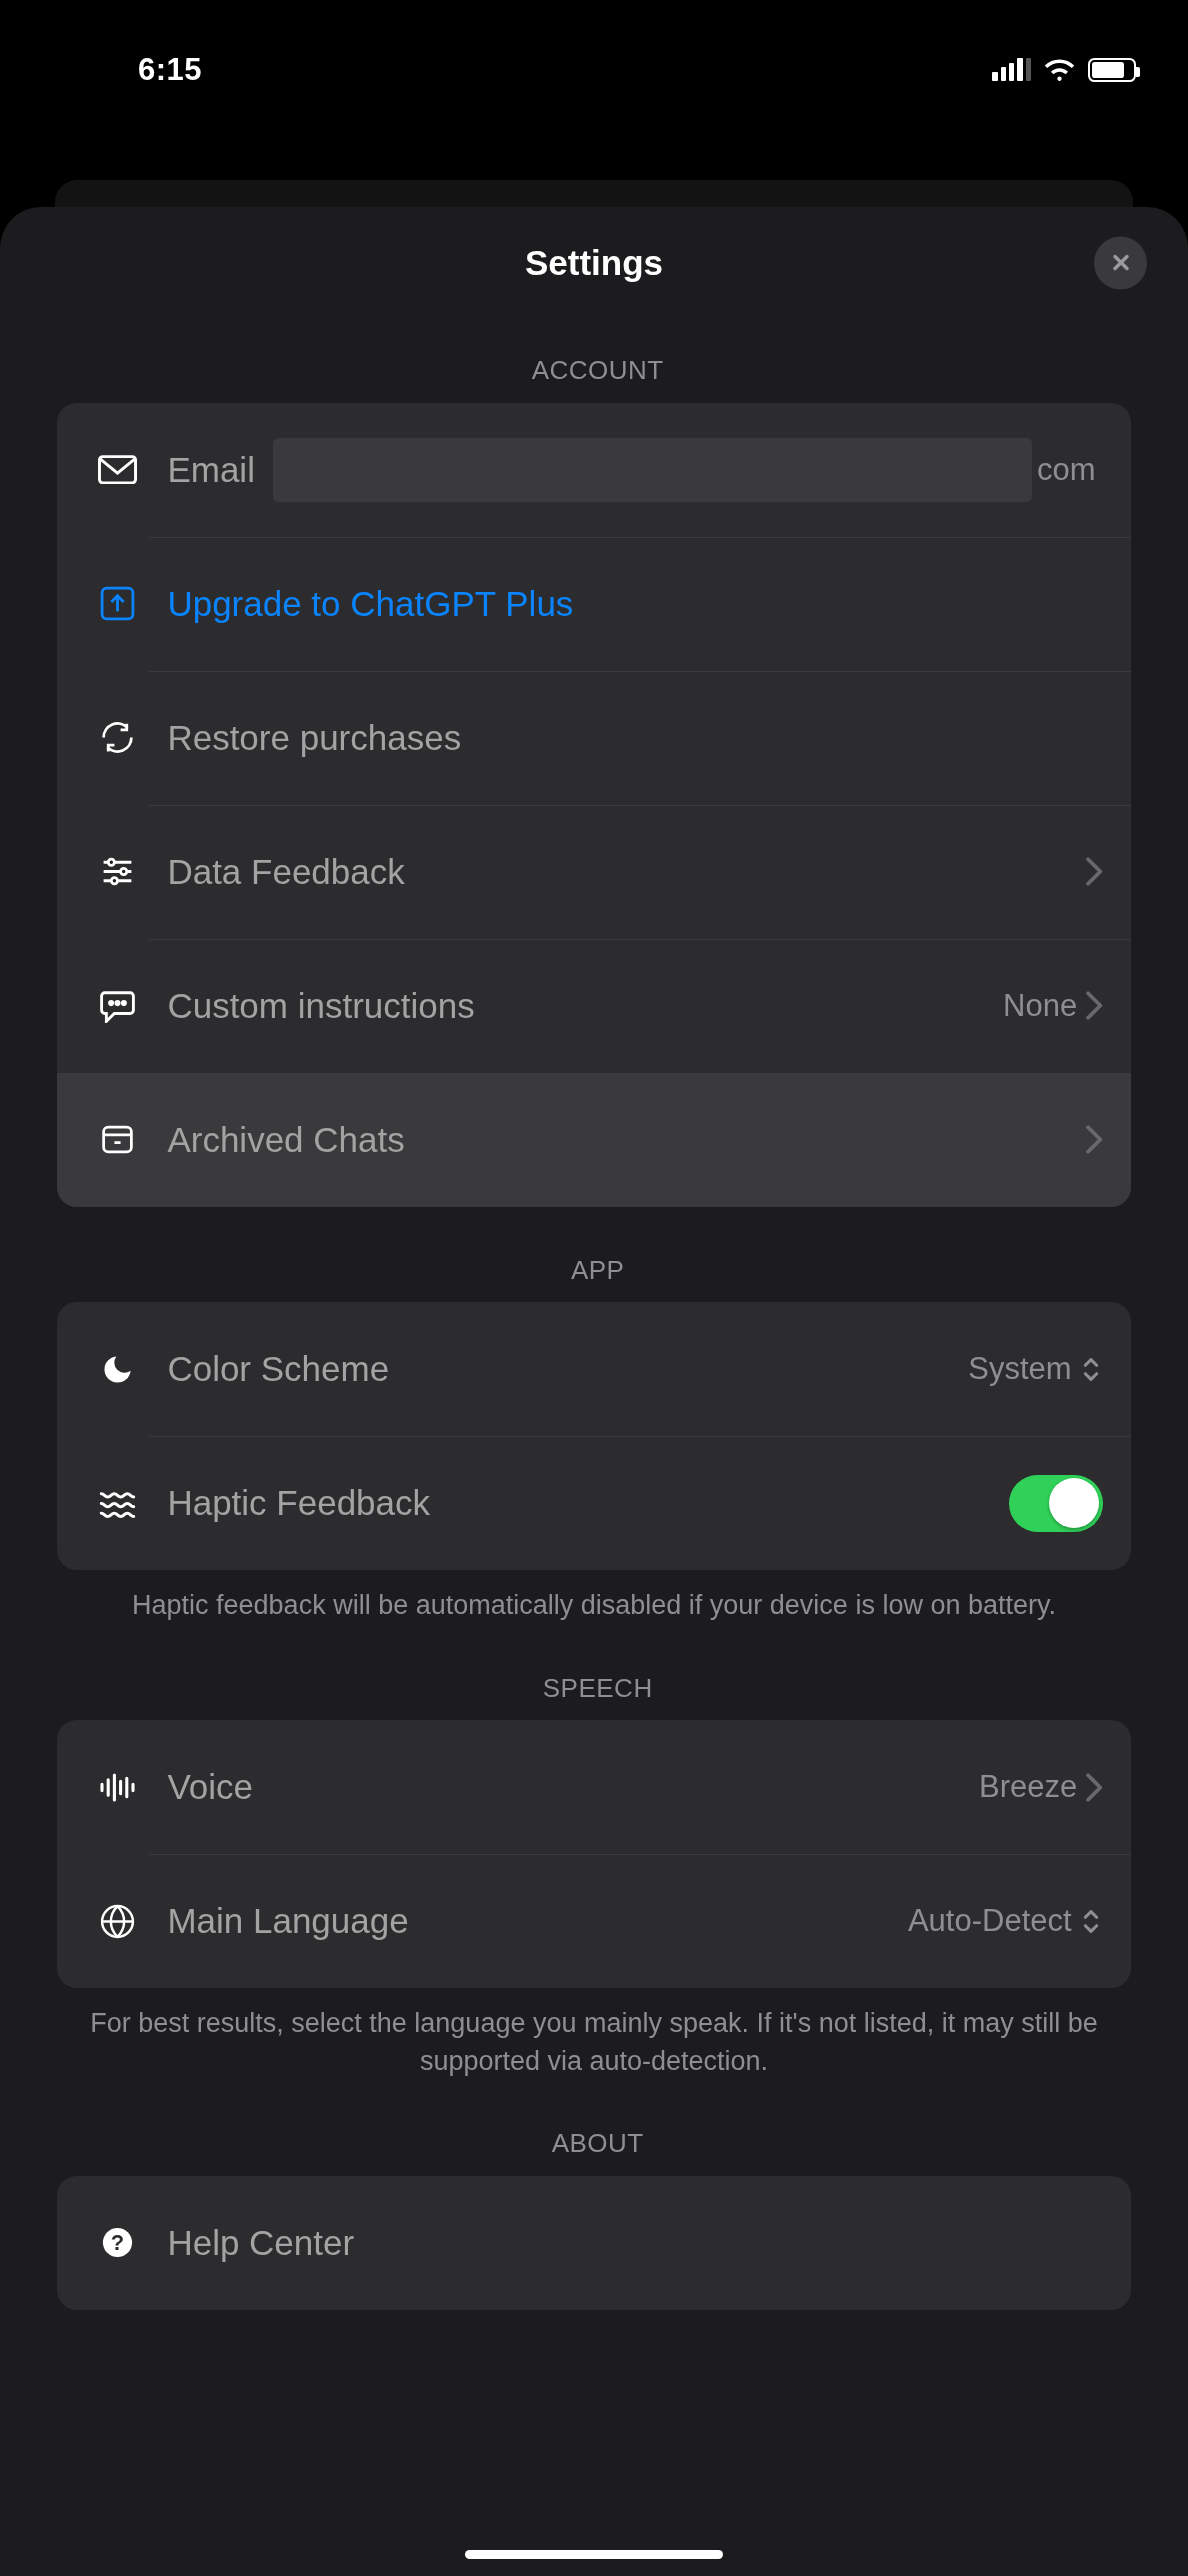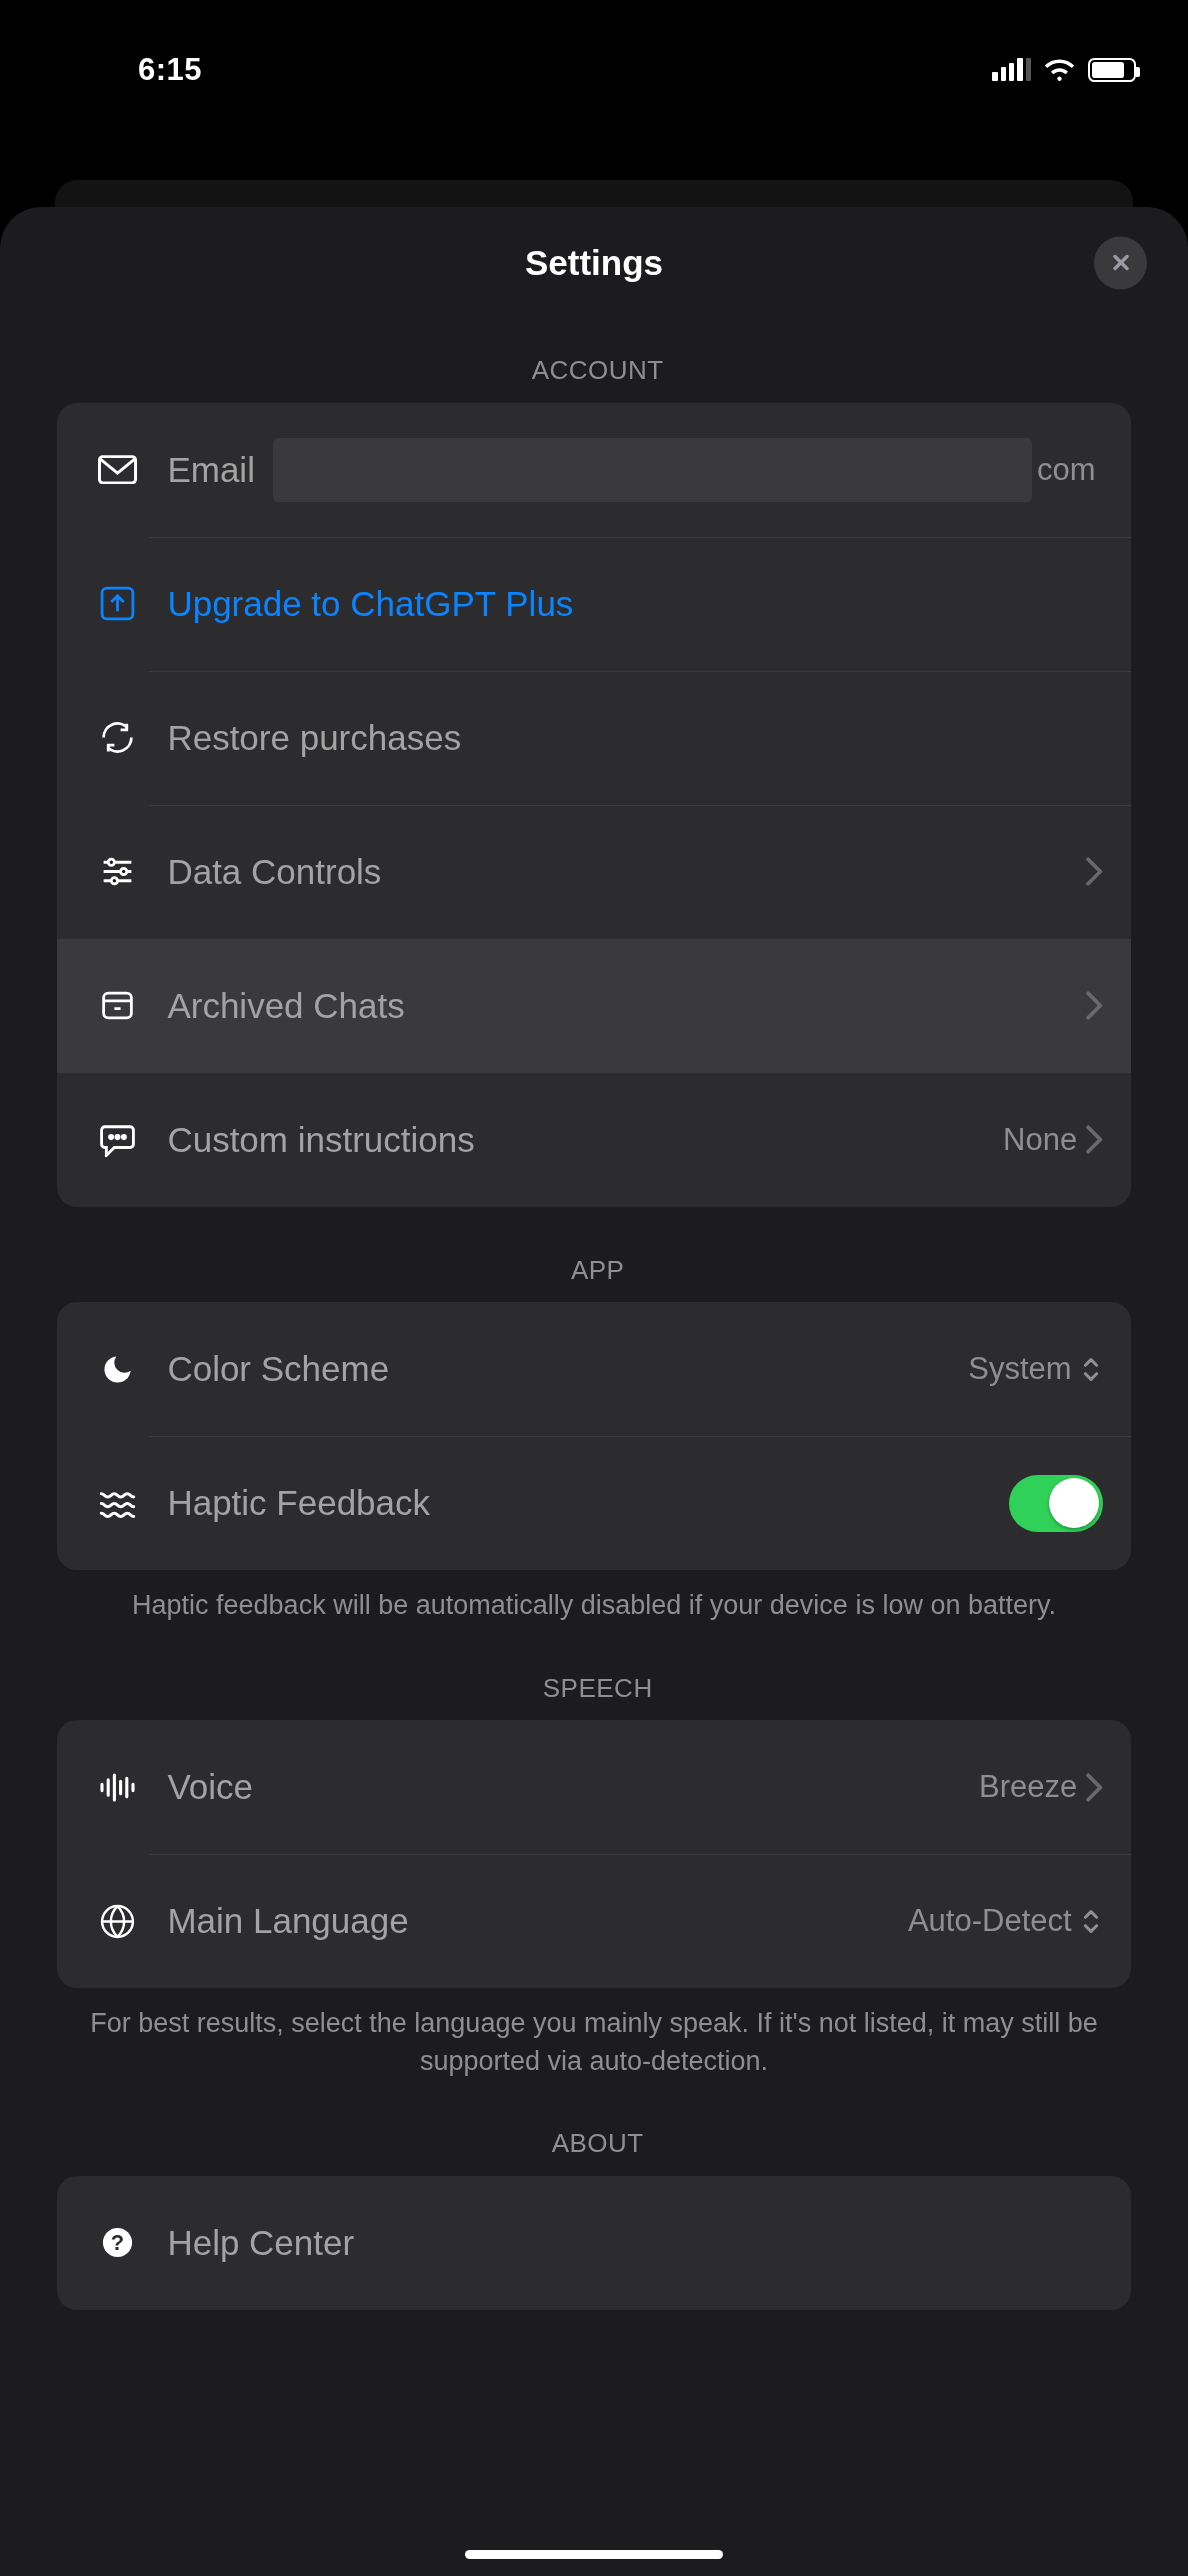--- a/index.html
+++ b/index.html
@@ -128,37 +128,21 @@
 
         <div class="row">
           <div class="icon-wrap">
             <svg width="37" height="37" viewBox="0 0 24 24" fill="none" stroke="#fff" stroke-width="1.8">
                 <path d="M3 6h18M3 12h18M3 18h18"></path>
                 <circle cx="8" cy="6" r="2" fill="#1c1c1e"></circle>
                 <circle cx="16" cy="12" r="2" fill="#1c1c1e"></circle>
                 <circle cx="10" cy="18" r="2" fill="#1c1c1e"></circle>
               </svg>
           </div>
-          <div class="row-label">Data Controls</div>
-          <div class="spacer"></div>
-          <div class="chevron">
-            <svg width="18.4" height="31" viewBox="0 0 12 20" fill="none" stroke="#68686d" stroke-width="2.5" stroke-linecap="round" stroke-linejoin="round">
-                <path d="M2 2l8 8-8 8"></path>
-              </svg>
-          </div>
-        </div>
-
-        <div class="row highlight">
-          <div class="icon-wrap">
-            <svg width="37" height="37" viewBox="0 0 24 24" fill="none" stroke="#fff" stroke-width="1.8">
-                <rect x="3" y="4" width="18" height="16" rx="3"></rect>
-                <path d="M3 9h18M10 14h4"></path>
-              </svg>
-          </div>
-          <div class="row-label">Archived Chats</div>
+          <div class="row-label">Data Feedback</div>
           <div class="spacer"></div>
           <div class="chevron">
             <svg width="18.4" height="31" viewBox="0 0 12 20" fill="none" stroke="#68686d" stroke-width="2.5" stroke-linecap="round" stroke-linejoin="round">
                 <path d="M2 2l8 8-8 8"></path>
               </svg>
           </div>
         </div>
 
         <div class="row">
           <div class="icon-wrap">
@@ -172,20 +156,36 @@
           <div class="row-label">Custom instructions</div>
           <div class="spacer"></div>
           <div class="row-value">None</div>
           <div class="chevron">
             <svg width="18.4" height="31" viewBox="0 0 12 20" fill="none" stroke="#68686d" stroke-width="2.5" stroke-linecap="round" stroke-linejoin="round">
                 <path d="M2 2l8 8-8 8"></path>
               </svg>
           </div>
         </div>
 
+        <div class="row highlight">
+          <div class="icon-wrap">
+            <svg width="37" height="37" viewBox="0 0 24 24" fill="none" stroke="#fff" stroke-width="1.8">
+                <rect x="3" y="4" width="18" height="16" rx="3"></rect>
+                <path d="M3 9h18M10 14h4"></path>
+              </svg>
+          </div>
+          <div class="row-label">Archived Chats</div>
+          <div class="spacer"></div>
+          <div class="chevron">
+            <svg width="18.4" height="31" viewBox="0 0 12 20" fill="none" stroke="#68686d" stroke-width="2.5" stroke-linecap="round" stroke-linejoin="round">
+                <path d="M2 2l8 8-8 8"></path>
+              </svg>
+          </div>
+        </div>
+
       </div>
 
       <div class="section-label">APP</div>
       <div class="group">
 
         <div class="row">
           <div class="icon-wrap">
             <svg width="35" height="35" viewBox="0 0 24 24" fill="#fff">
                 <path d="M21 12.8A9 9 0 1 1 11.2 3a7 7 0 0 0 9.8 9.8z"></path>
               </svg>

